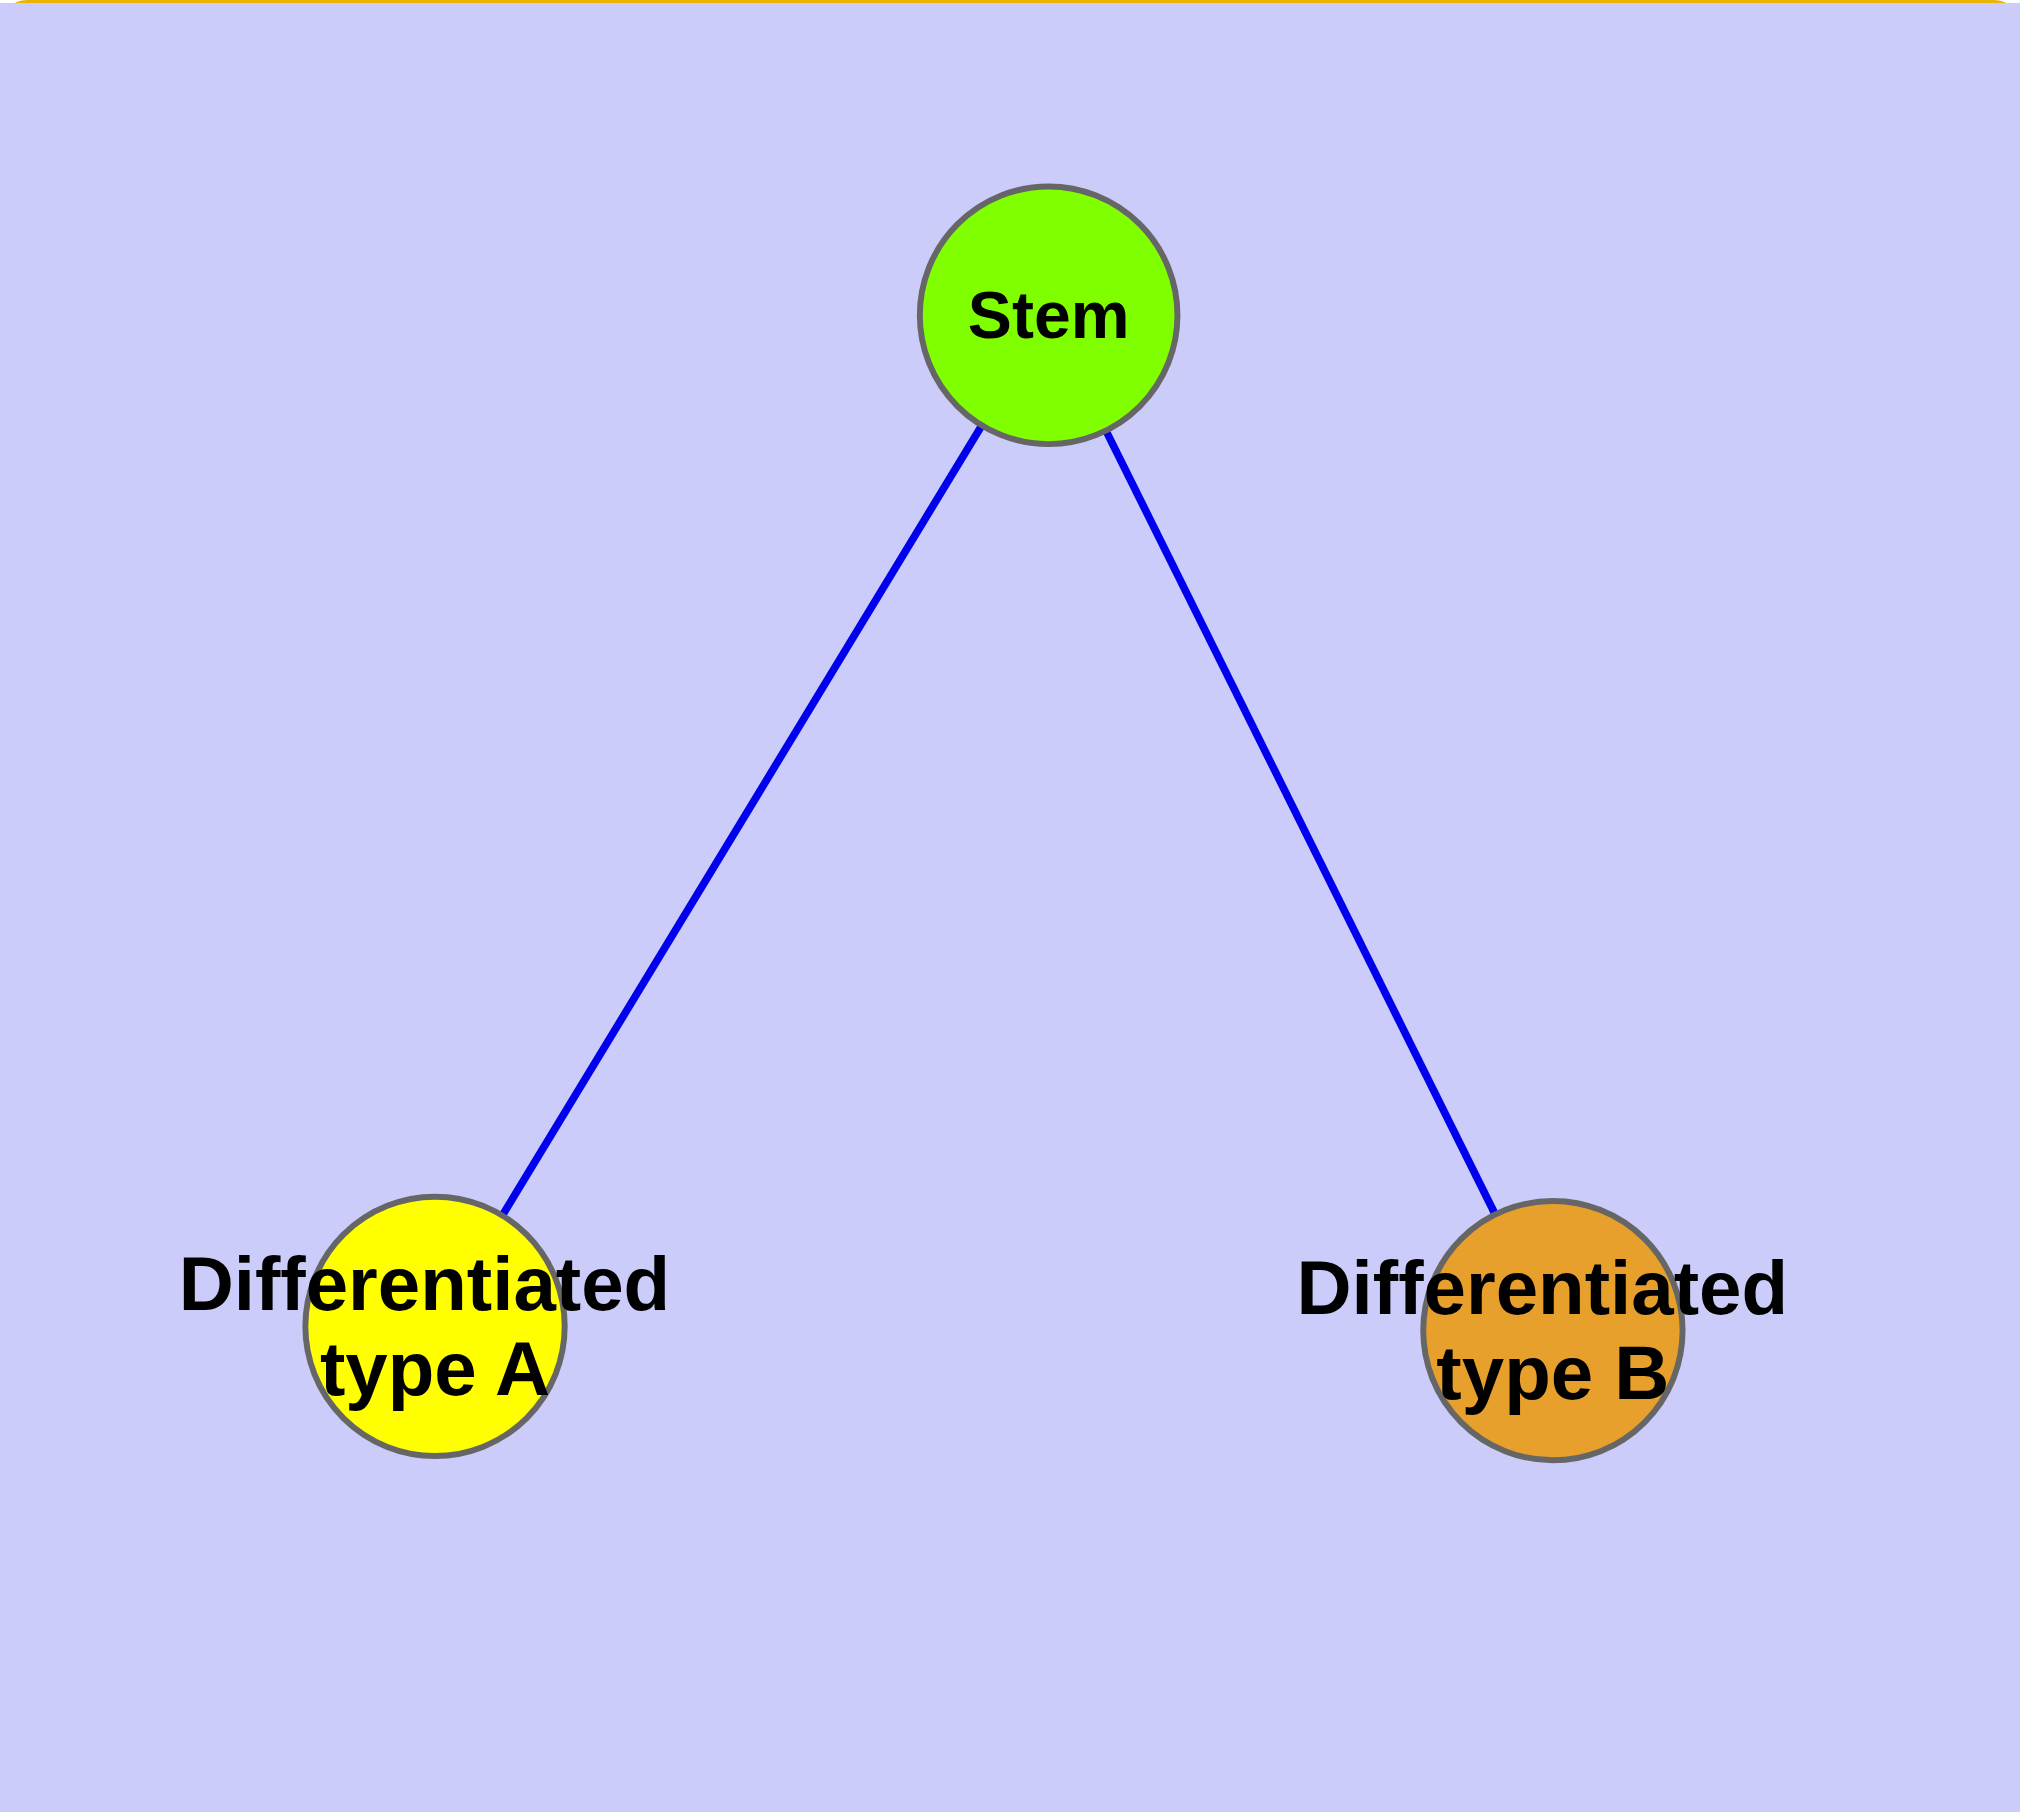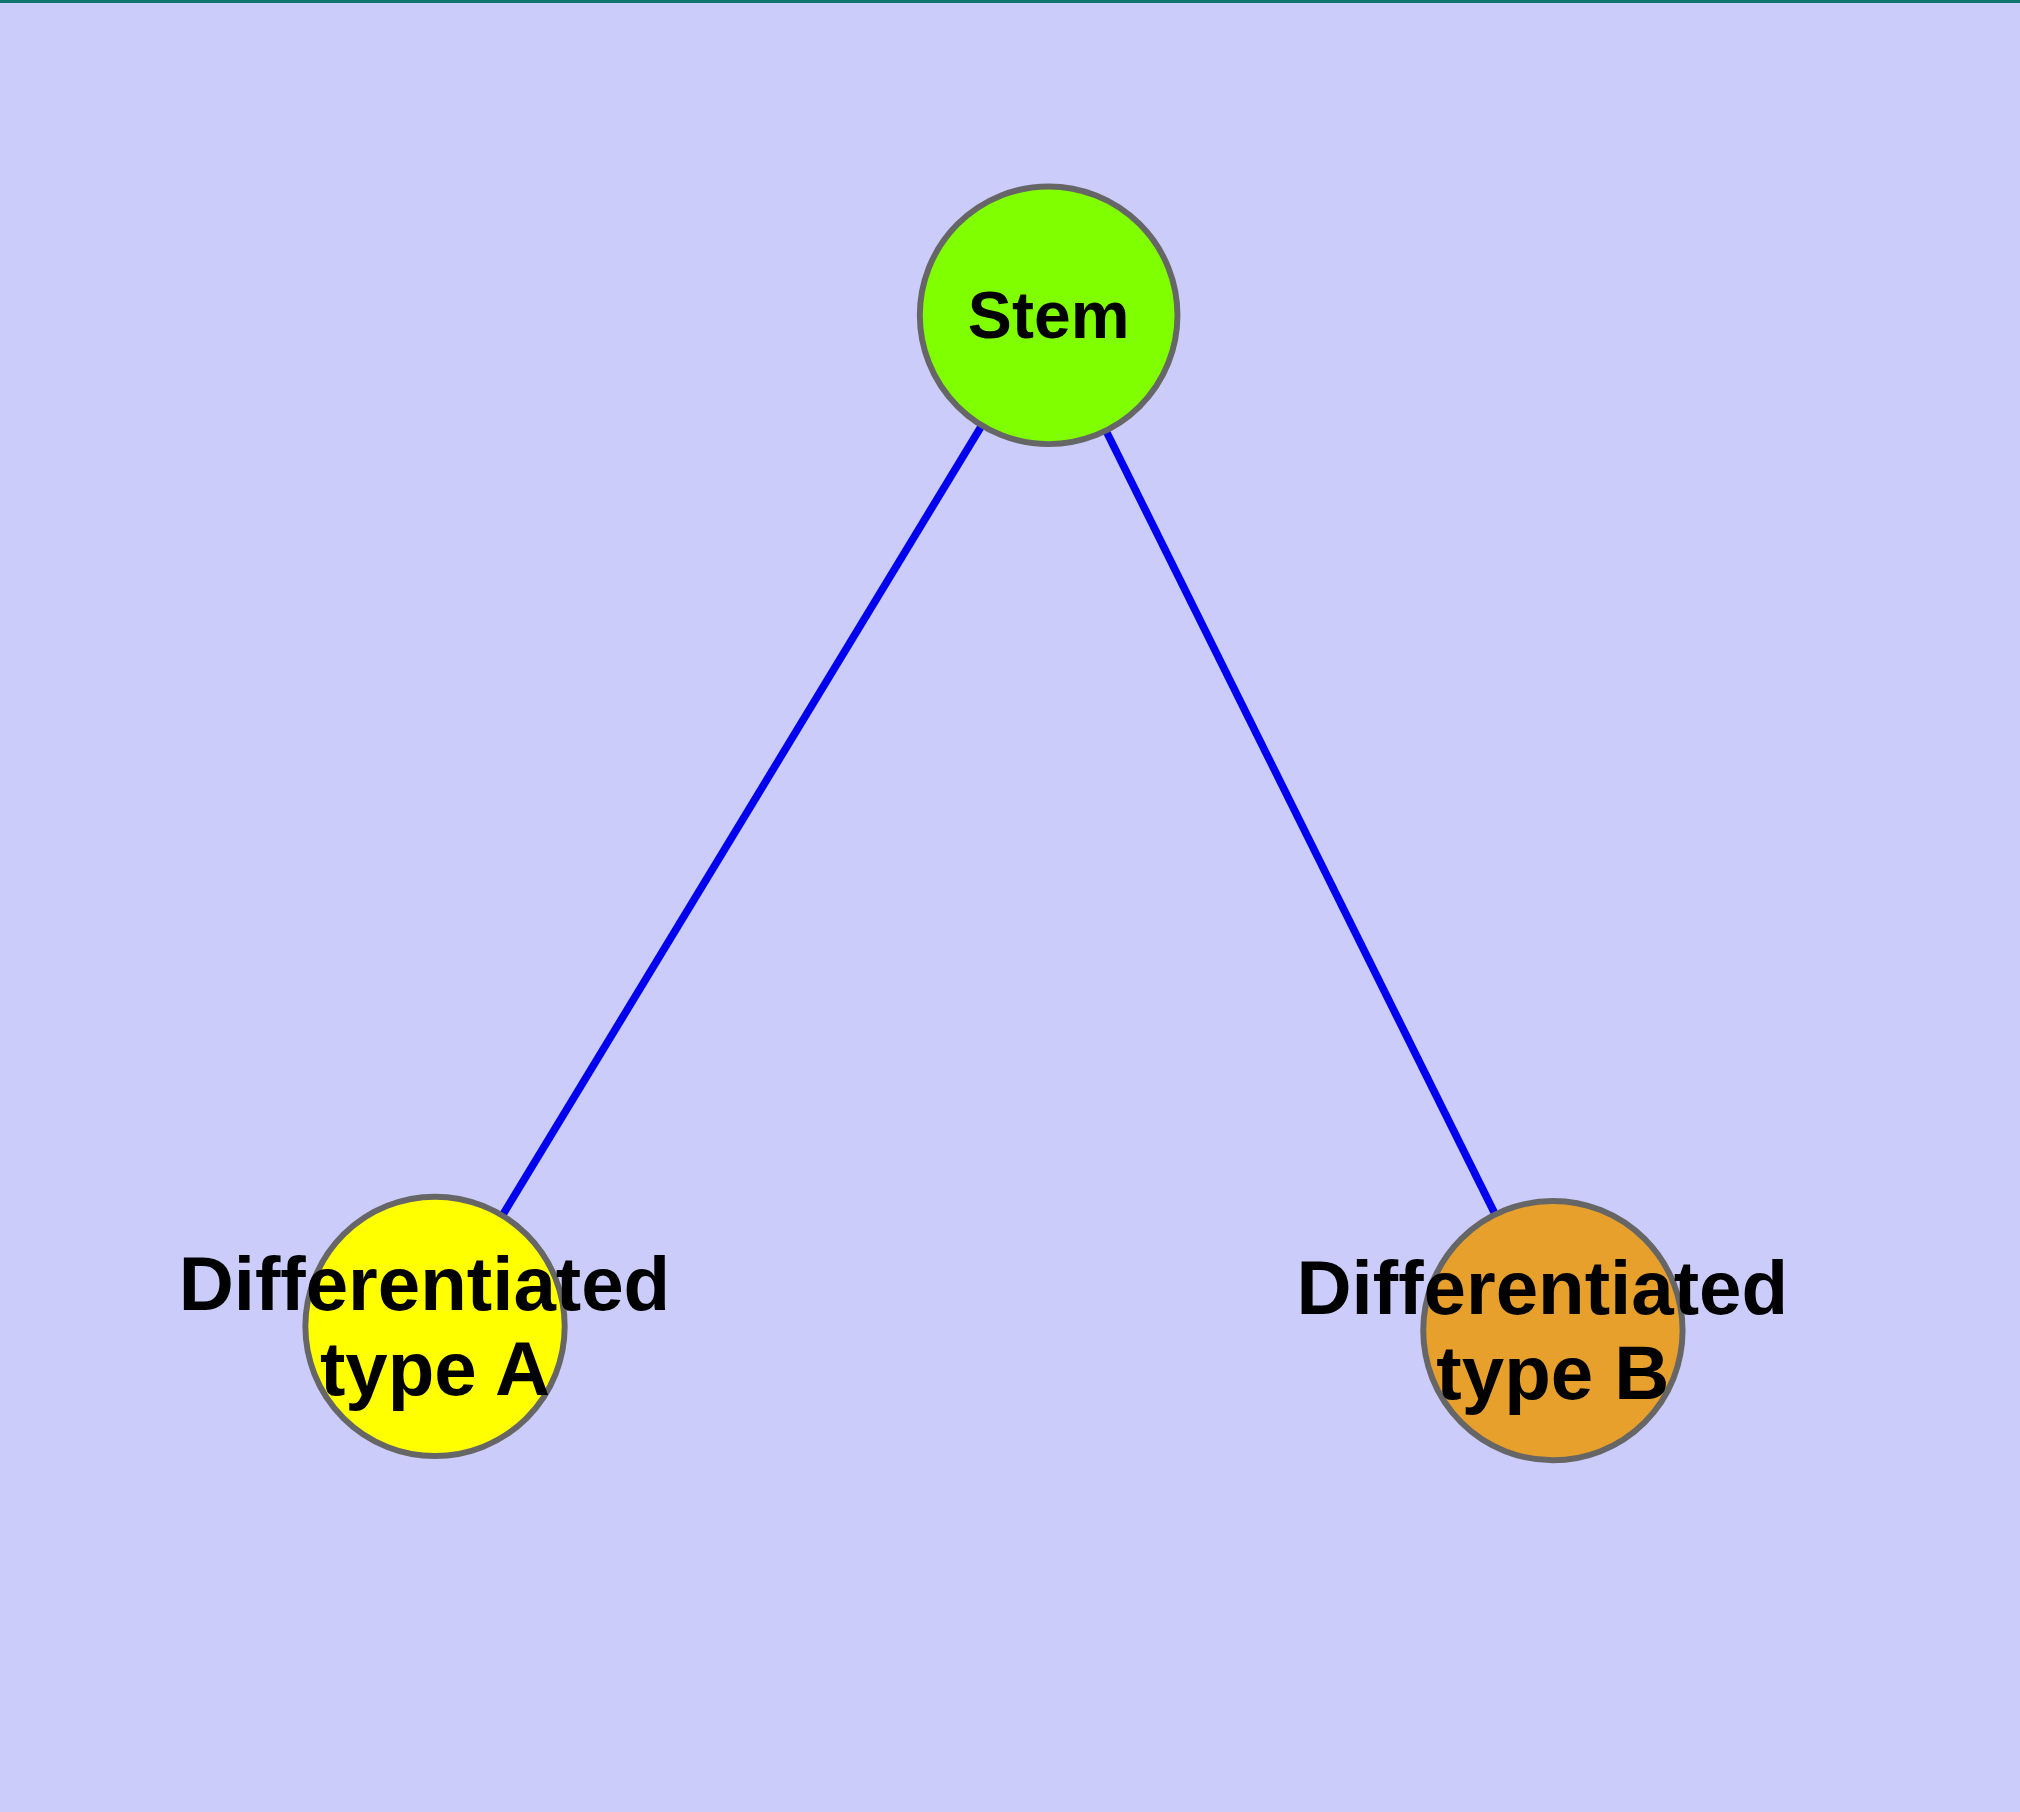--- a/index.html
+++ b/index.html
@@ -10,21 +10,22 @@
   body {
     width: 2021px;
     height: 1812px;
     overflow: hidden;
     font-family: "Liberation Sans", sans-serif;
   }
   #canvas {
     position: relative;
     width: 2021px;
     height: 1812px;
-    background: #0f766e;
+    background: #eab308;
+    border-radius: 27px;
   }
   #plot-background {
     position: absolute;
     left: 0;
     top: 3.4px;
     width: 2021px;
     height: 1809px;
     background: #ccccfa;
   }
   #graph-svg {

